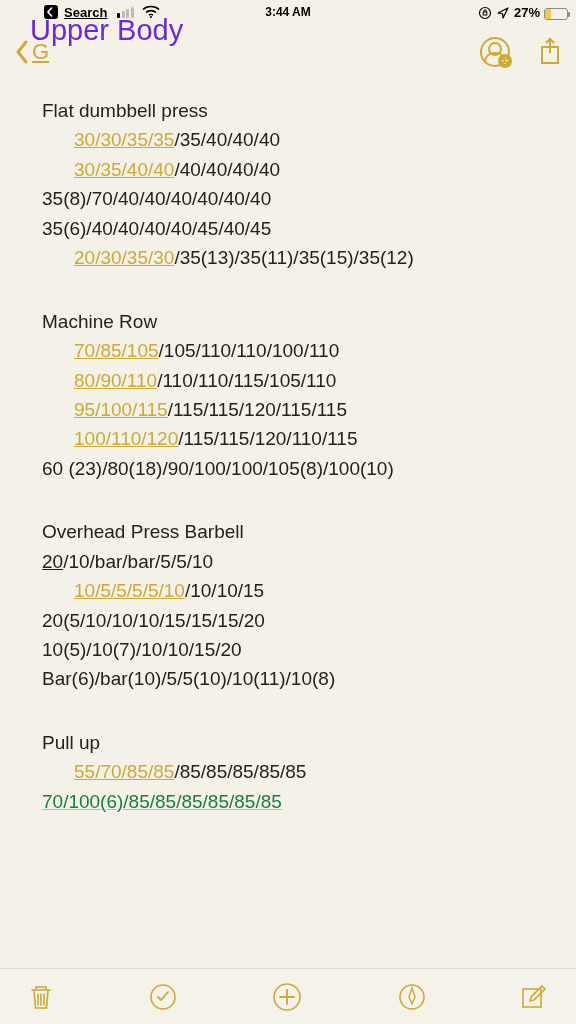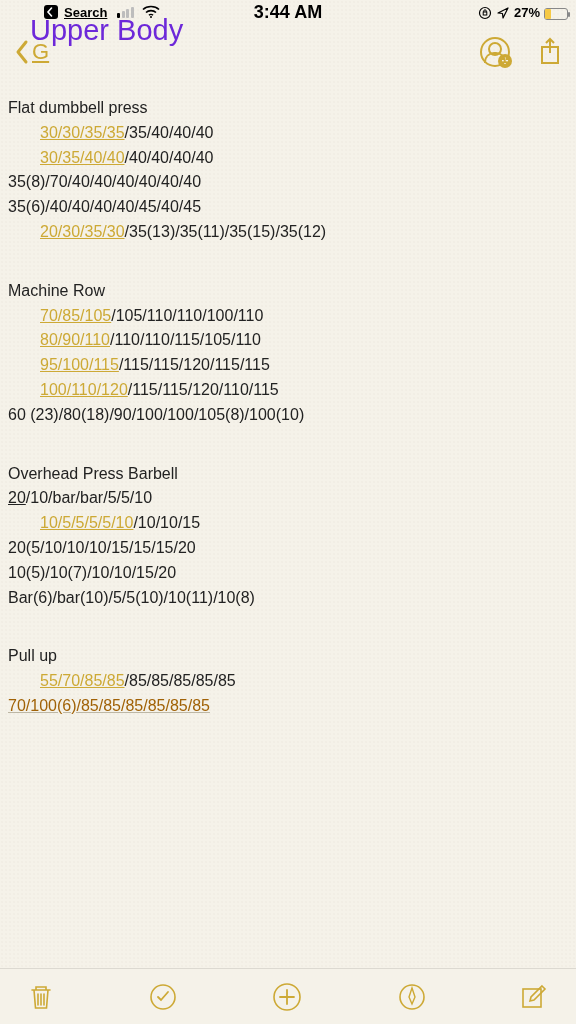--- a/index.html
+++ b/index.html
@@ -29,21 +29,21 @@
     width:14px;height:14px;background:#000;border-radius:3px;display:flex;align-items:center;justify-content:center;
   }
   .back-caret { color:#fff; margin-left:-2px; }
   .back-label { text-decoration:underline; margin-left:2px; }
   .cell-bars { display:flex; align-items:flex-end; gap:1.5px; margin-left:6px; }
   .cell-bars span { width:3px; background:#bdbdbd; border-radius:1px; }
   .cell-bars span:nth-child(1){height:5px;background:#000;}
   .cell-bars span:nth-child(2){height:7px;}
   .cell-bars span:nth-child(3){height:9px;}
   .cell-bars span:nth-child(4){height:11px;}
-  .clock { position:absolute; left:50%; transform:translateX(-50%); font-size:18px; }
+  .clock { position:absolute; left:50%; transform:translateX(-50%); font-size:12px; }
   .sb-right { position:absolute; right:8px; display:flex; align-items:flex-end; gap:4px; font-weight:700; }
   .battery-shell{ width:24px;height:12px;border:1px solid #888;border-radius:3px;position:relative;display:flex;align-items:center; }
   .battery-shell::after{content:"";position:absolute;right:-3px;top:3px;width:2px;height:5px;background:#888;border-radius:1px;}
   .battery-fill{ height:100%; width:27%; background:#f6c945; border-radius:1px; }
 
   
   .nav-bar {
     height:56px;
     display:flex;
     align-items:center;
@@ -55,30 +55,30 @@
   .nav-title-ghost { position:absolute; left:30px; top:-10px; color:#6d28d9; font-size:29px; font-weight:400; }
   .nav-right { position:absolute; right:14px; display:flex; align-items:center; gap:28px; }
   .avatar-add { position:relative; width:30px;height:30px;border:2px solid #cda935;border-radius:50%; }
   .avatar-add::before{content:"";position:absolute;top:3px;left:50%;transform:translateX(-50%);width:10px;height:10px;border:2px solid #cda935;border-radius:50%;}
   .avatar-add::after{content:"";position:absolute;bottom:2px;left:50%;transform:translateX(-50%);width:18px;height:9px;border:2px solid #cda935;border-bottom:none;border-radius:10px 10px 0 0;}
   .avatar-plus{position:absolute;bottom:-3px;right:-4px;width:14px;height:14px;background:#cda935;border-radius:50%;display:flex;align-items:center;justify-content:center;color:#f5f2e9;font-size:12px;font-weight:700;line-height:1;}
   .share-icon { color:#cda935; }
 
   
   .note {
-    padding: 8px 26px 0 8px;
-    font-size:16px;
+    padding: 8px 26px 0 42px;
+    font-size:19px;
     line-height:1.55;
     color:#222;
   }
   .section-title { margin-top:4px; }
   .section + .section { margin-top:34px; }
   .row { white-space:normal; word-break:break-word; }
   .seglink { color:#cda935; text-decoration:underline; text-decoration-color:#cda935;margin-left:32px; }
-  .seglink-muted { color:#a16207; text-decoration:underline; text-decoration-color:#bdb7a5; }
+  .seglink-muted { color:#15803d; text-decoration:underline; text-decoration-color:#bdb7a5; }
   .ghost-row { color:#d4d0c3; }
 
   
   .toolbar {
     position:absolute;
     bottom:0; left:0; right:0;
     height:56px;
     border-top:1px solid rgba(0,0,0,0.1);
     display:flex;
     align-items:center;

